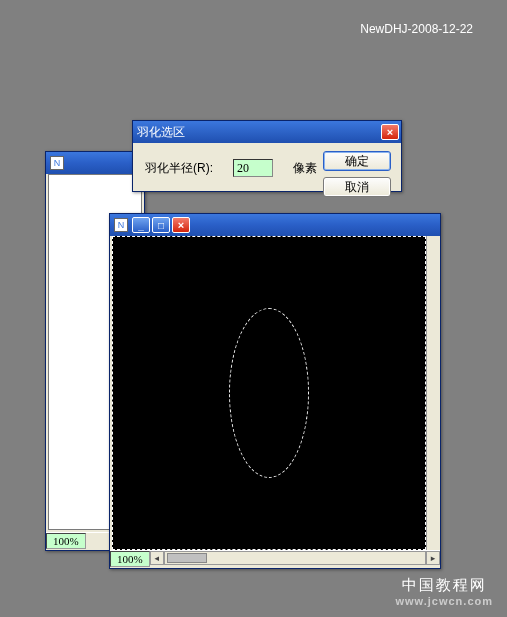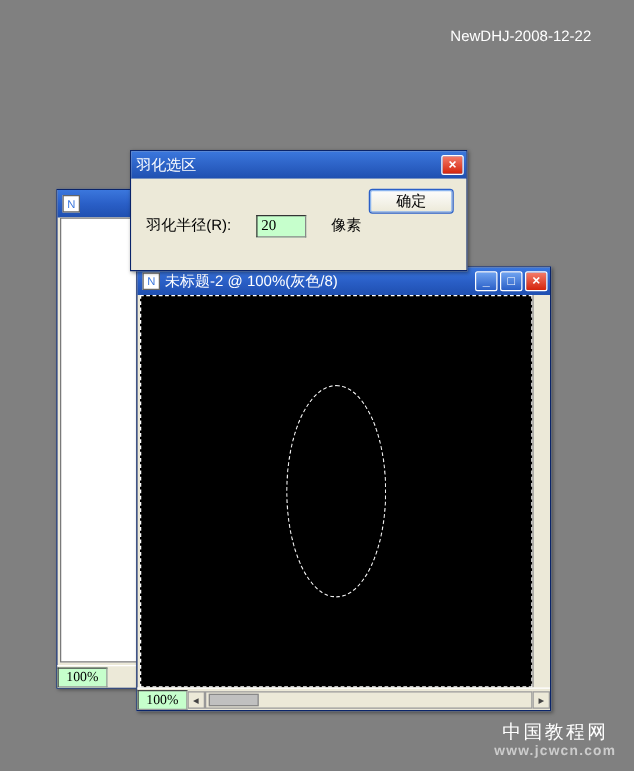--- a/index.html
+++ b/index.html
@@ -77,21 +77,21 @@
   position: absolute; top:22px; left:2px; right:2px; bottom:20px;
   background: #fff;
   border: 1px solid #7a7a7a;
 }
 .statusbar {
   position: absolute;
   left: 0; right: 0; bottom: 0;
   height: 18px;
   background: #ece9d8;
   display: flex;
-  align-items: center;
+  align-items: flex-start;
   border-top: 1px solid #fff;
 }
 .zoom-box {
   background: #c6ffcc;
   border: 1px inset #999;
   padding: 1px 6px;
   font-size: 11px;
   font-family: Tahoma;
   min-width: 36px;
   text-align: right;
@@ -127,22 +127,22 @@
   border-radius: 50%;
 }
 #win-front .statusbar .scroll-track {
   flex:1; height:14px; background:#ece9d8; border:1px solid #999;
   display:flex; align-items:center; justify-content:flex-start;
 }
 #win-front .statusbar .scroll-thumb { width:40px; height:10px; background:#c0c0c0; border:1px solid #888; margin-left:2px; }
 
 
 #dialog {
-  left: 104px; top: 120px;
-  width: 270px; height: 97px;
+  left: 132px; top: 120px;
+  width: 270px; height: 72px;
   z-index: 10;
 }
 #dialog .titlebar { background: linear-gradient(to bottom,#3b77dd,#1f4fb0); }
 #dialog .dlg-body {
   position:absolute; top:22px; left:0; right:0; bottom:0;
   background:#ece9d8;
   padding: 10px 8px 8px 12px;
   display:flex;
 }
 .field-group { display:flex; align-items:center; gap:20px; }
@@ -179,21 +179,20 @@
   </div>
   <div class="canvas-area"></div>
   <div class="statusbar">
     <span class="zoom-box">100%</span>
   </div>
 </div>
 
 <div id="win-front" class="window">
   <div class="titlebar">
     <span class="app-icon">N</span>
-    <span class="title-text">未标题-2 @ 100%(灰色/8)</span>
     <div class="title-controls">
       <div class="title-btn blue">_</div>
       <div class="title-btn blue">□</div>
       <div class="title-btn red">×</div>
     </div>
   </div>
   <div class="canvas-area">
     <div class="ellipse-sel"></div>
   </div>
   <div class="vscroll"></div>
@@ -215,20 +214,21 @@
     </div>
   </div>
   <div class="dlg-body">
     <div class="field-group">
       <span class="dlg-label">羽化半径(R):</span>
       <input class="num-input" value="20" style="">
       <span class="dlg-label">像素</span>
     </div>
     <div class="dlg-buttons">
       <div class="xp-button default">确定</div>
+      <div class="xp-button">取消</div>
     </div>
   </div>
 </div>
 
 <div class="watermark-top">NewDHJ-2008-12-22</div>
 <div class="watermark-bottom">
   <div class="line1">中国教程网</div>
   <div class="line2">www.jcwcn.com</div>
 </div>
 

